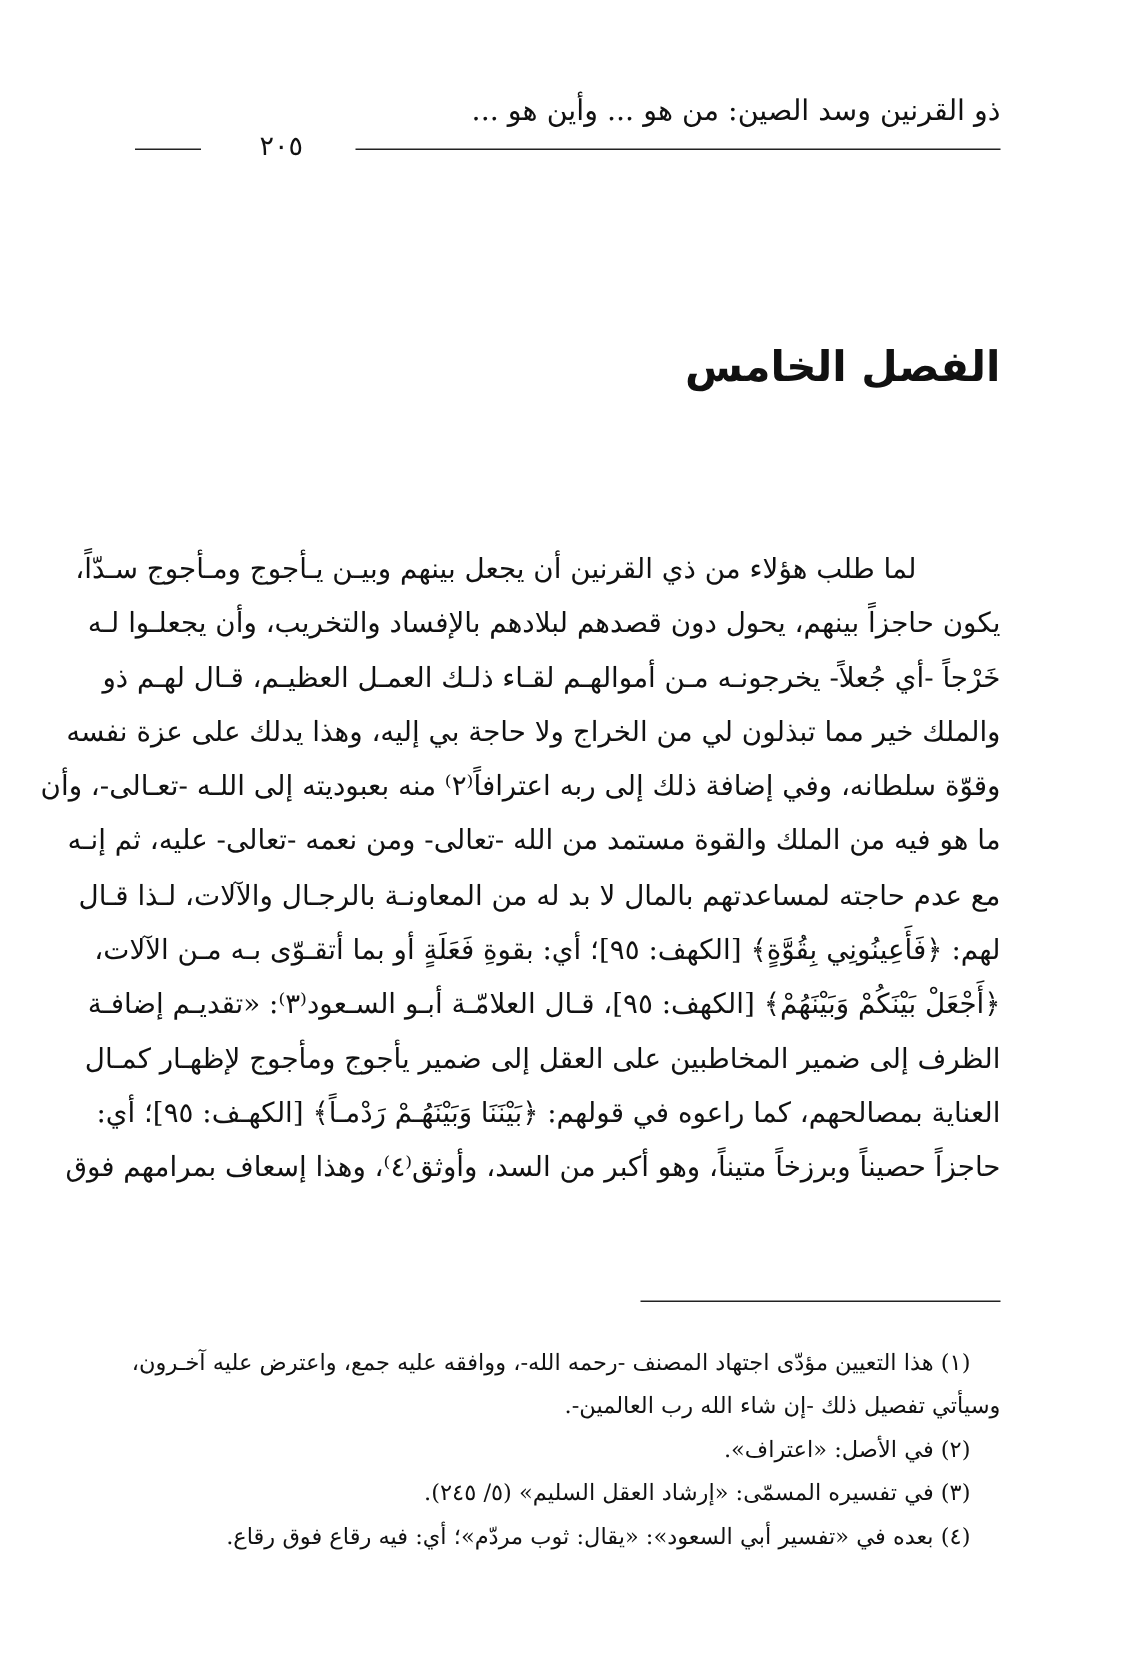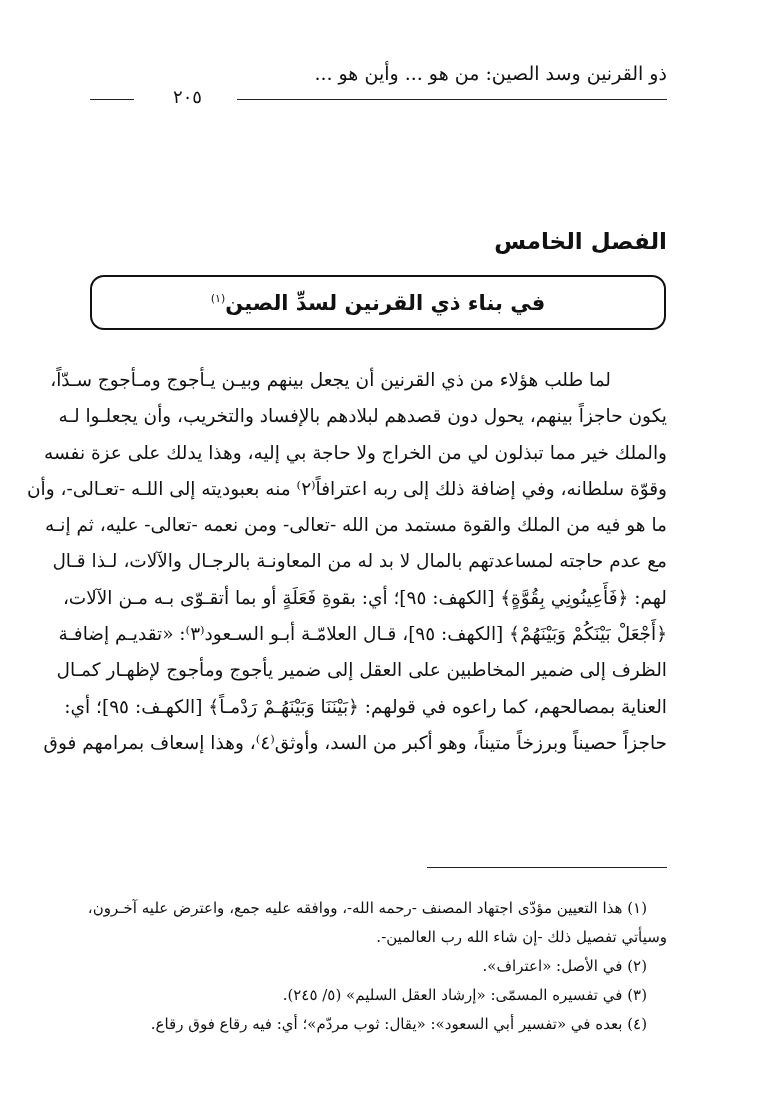--- a/index.html
+++ b/index.html
@@ -47,21 +47,21 @@
     margin-left: 36px;
   }
 
   
   .chapter-title {
     position: absolute;
     right: 72px;
     top: 228px;
     font-family: "DejaVu Sans", "Liberation Sans", sans-serif;
     font-weight: bold;
-    font-size: 23px;
+    font-size: 28px;
     direction: rtl;
   }
   .section-box {
     position: absolute;
     left: 90px;
     right: 73px;
     top: 275px;
     height: 55px;
     border: 2px solid #111;
     border-radius: 14px;
@@ -137,27 +137,25 @@
 
 <div class="page">
 
   <div class="running-header">ذو القرنين وسد الصين: من هو ... وأين هو ...</div>
   <div class="header-rule right"></div>
   <div class="page-number">٢٠٥</div>
   <div class="header-rule left"></div>
 
   <div class="chapter-title">الفصل الخامس</div>
 
-  <div class="section-box">
-    <span class="section-title"><span>في بناء ذي القرنين لسدِّ الصين</span><sup class="fn">(١)</sup></span>
-  </div>
 
   <div class="body-text">
     <span class="body-line first">لما طلب هؤلاء من ذي القرنين أن يجعل بينهم وبيـن يـأجوج ومـأجوج سـدّاً،</span>
     <span class="body-line">يكون حاجزاً بينهم، يحول دون قصدهم لبلادهم بالإفساد والتخريب، وأن يجعلـوا لـه</span>
+    <span class="body-line">خَرْجاً -أي جُعلاً- يخرجونـه مـن أموالهـم لقـاء ذلـك العمـل العظيـم، قـال لهـم ذو</span>
     <span class="body-line">والملك خير مما تبذلون لي من الخراج ولا حاجة بي إليه، وهذا يدلك على عزة نفسه</span>
     <span class="body-line">وقوّة سلطانه، وفي إضافة ذلك إلى ربه اعترافاً⁽٢⁾ منه بعبوديته إلى اللـه -تعـالى-، وأن</span>
     <span class="body-line">ما هو فيه من الملك والقوة مستمد من الله -تعالى- ومن نعمه -تعالى- عليه، ثم إنـه</span>
     <span class="body-line">مع عدم حاجته لمساعدتهم بالمال لا بد له من المعاونـة بالرجـال والآلات، لـذا قـال</span>
     <span class="body-line">لهم: ﴿فَأَعِينُونِي بِقُوَّةٍ﴾ [الكهف: ٩٥]؛ أي: بقوةِ فَعَلَةٍ أو بما أتقـوّى بـه مـن الآلات،</span>
     <span class="body-line">﴿أَجْعَلْ بَيْنَكُمْ وَبَيْنَهُمْ﴾ [الكهف: ٩٥]، قـال العلامّـة أبـو السـعود⁽٣⁾: «تقديـم إضافـة</span>
     <span class="body-line">الظرف إلى ضمير المخاطبين على العقل إلى ضمير يأجوج ومأجوج لإظهـار كمـال</span>
     <span class="body-line">العناية بمصالحهم، كما راعوه في قولهم: ﴿بَيْنَنَا وَبَيْنَهُـمْ رَدْمـاً﴾ [الكهـف: ٩٥]؛ أي:</span>
     <span class="body-line last">حاجزاً حصيناً وبرزخاً متيناً، وهو أكبر من السد، وأوثق⁽٤⁾، وهذا إسعاف بمرامهم فوق</span>
   </div>

